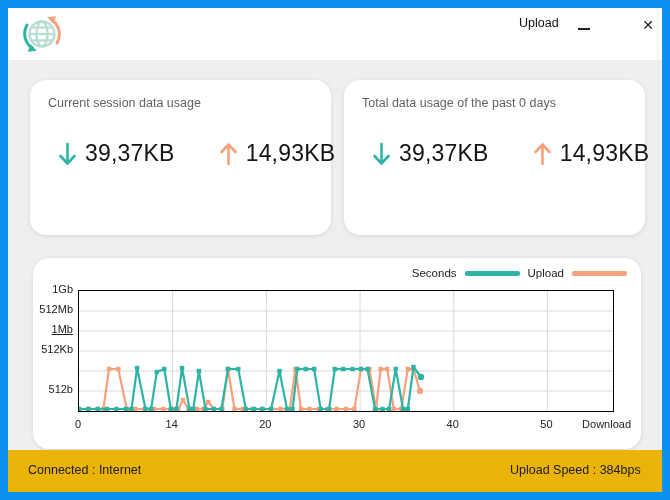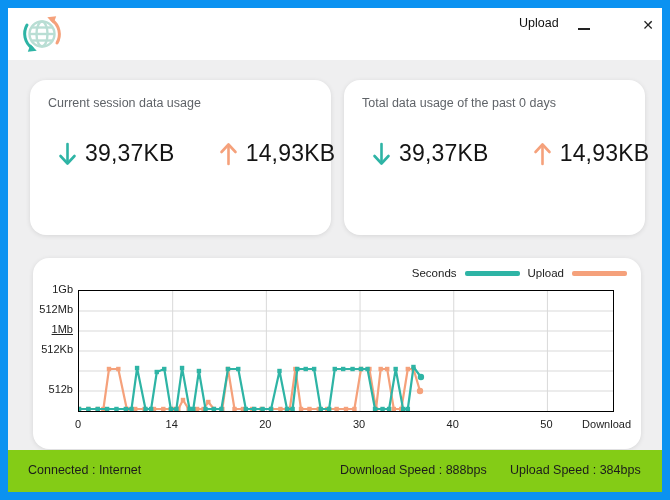--- a/index.html
+++ b/index.html
@@ -54,21 +54,21 @@
   .legend .lg-label{font-size:11.5px;color:#222;}
   .legend .lg-swatch{width:55px;height:5px;border-radius:2px;display:inline-block;}
   .plot{
     position:absolute;left:45px;top:32px;width:534px;height:120px;
     border:1.5px solid #000;box-sizing:content-box;background:#fff;
   }
   .ytick{position:absolute;left:0;width:40px;text-align:right;font-size:11px;color:#222;}
   .xtick{position:absolute;top:160px;font-size:11px;color:#222;transform:translateX(-50%);}
   .xaxis-label{position:absolute;top:160px;right:10px;font-size:11px;color:#222;}
   
-  .statusbar{position:absolute;left:0;top:442px;width:654px;height:42px;background:#84cc16;}
+  .statusbar{position:absolute;left:0;top:442px;width:654px;height:42px;background:#eab308;}
   .statusbar span{position:absolute;top:13px;font-size:12.5px;color:#1c1c1c;white-space:nowrap;}
   .st-conn{left:20px;}
   .st-down{left:332px;}
   .st-up{left:502px;}
 </style>
 </head>
 <body>
 
 <div class="frame" style="--accent: #0b92f1; --tabActiveBg: #a8daf5; --tabUnderline: #2b79b3;">
   <div class="win">
@@ -280,18 +280,17 @@
             <div class="xtick" style="left: 326.053px;">30</div>
             <div class="xtick" style="left: 419.737px;">40</div>
             <div class="xtick" style="left: 513.421px;">50</div>
           </div>
         <div class="xaxis-label">Download</div>
       </div>
     </div>
 
     <div class="statusbar">
       <span class="st-conn">Connected : Internet</span>
-      <span class="st-down">Download Speed : 888bps</span>
       <span class="st-up">Upload Speed : 384bps</span>
     </div>
 
   </div>
 </div>
 
 </body></html>

